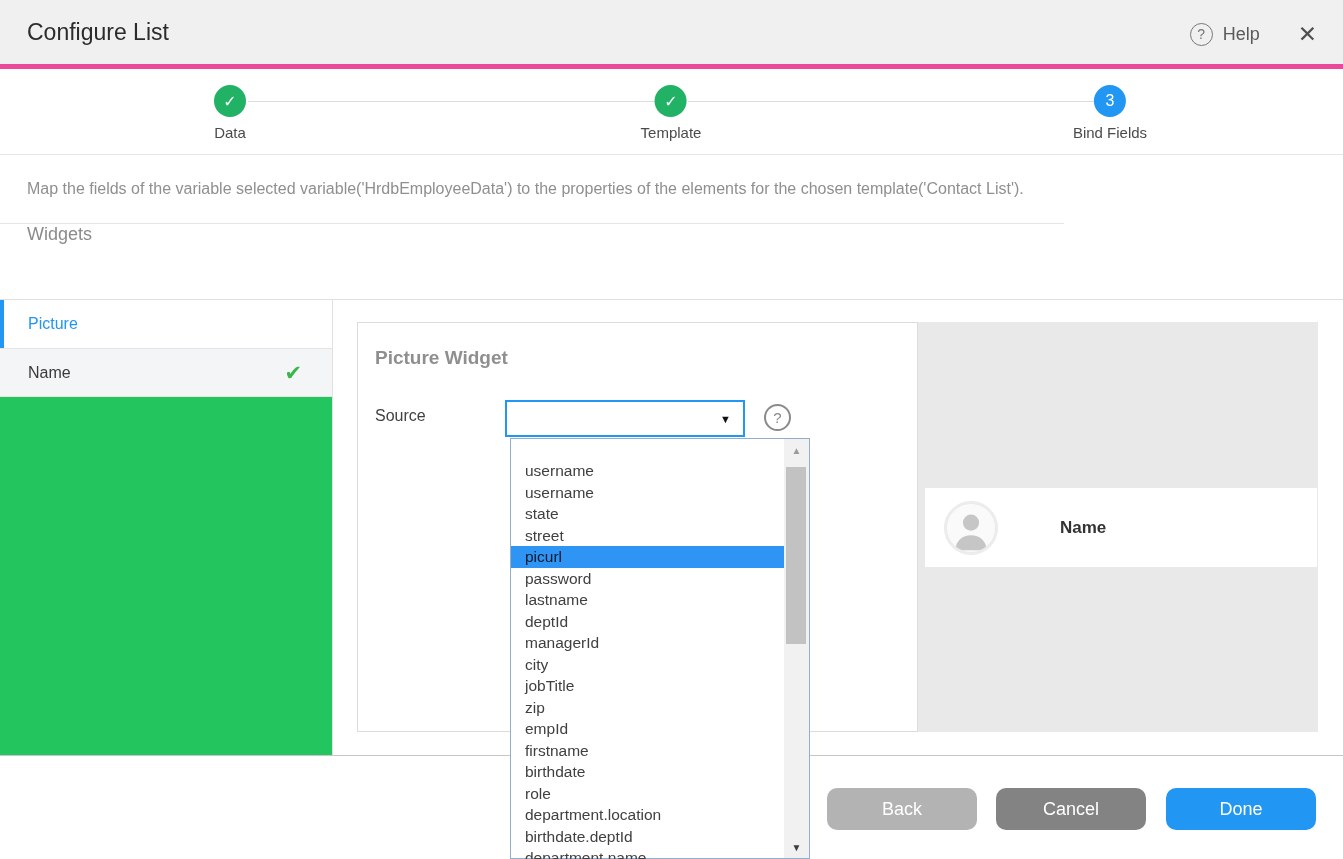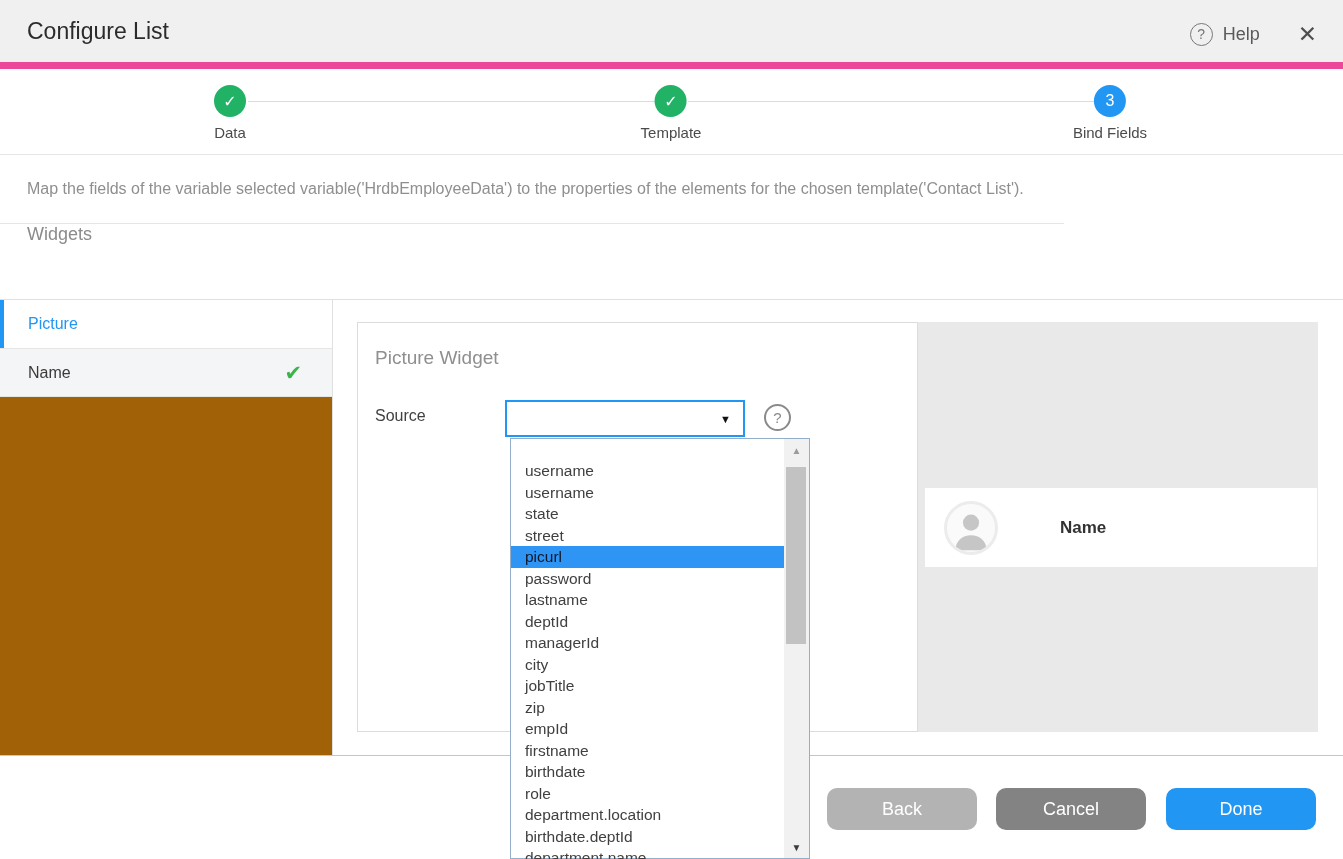--- a/index.html
+++ b/index.html
@@ -3,21 +3,21 @@
 <meta charset="utf-8">
 <style>
   * { margin:0; padding:0; box-sizing:border-box; }
   html,body { background:#fff; }
   body { font-family:"Liberation Sans","DejaVu Sans",sans-serif; }
 
   .dialog{ position:relative; width:1343px; height:859px; background:#fff; overflow:hidden; }
 
   
   .dlg-header{ position:absolute; left:0; top:0; width:1343px; height:69px;
-    background:var(--header-bg,#f0f0f0); border-bottom:7px solid #ec4899;
+    background:var(--header-bg,#f0f0f0); border-bottom:5px solid #ec4899;
     display:flex; align-items:center; }
   .dlg-title{ margin-left:27px; font-size:23px; font-weight:400; color:#2b2b2b; }
   .header-right{ position:absolute; right:26px; top:0; height:69px; display:flex; align-items:center; gap:38px; }
   .help-btn{ display:flex; align-items:center; gap:10px; background:none; border:none; cursor:pointer; }
   .help-icon{ width:23px; height:23px; border:1.5px solid #777; border-radius:50%; color:#777;
     font-size:14px; line-height:20px; text-align:center; display:inline-block; }
   .help-label{ font-size:18px; color:#5a5a5a; }
   .close-btn{ background:none; border:none; font-size:23px; color:#4f4f4f; cursor:pointer; font-weight:300; }
 
   
@@ -39,33 +39,33 @@
     border-bottom:1px solid #e6e6e6; display:flex; align-items:center; }
   .desc-text{ margin-left:27px; font-size:16px; color:#8f8f8f; }
 
   
   .widgets-bar{ position:absolute; left:0; top:224px; width:1343px; height:76px;
     border-bottom:1px solid #e0e0e0; display:flex; }
   .widgets-heading{ margin-left:27px; font-size:18px; font-weight:400; color:#8b8b8b; }
 
   
   .sidebar{ position:absolute; left:0; top:300px; width:333px; height:455px;
-    border-right:1px solid #e0e0e0; background:#a16207; }
+    border-right:1px solid #e0e0e0; background:#22c55e; }
   .side-item{ height:48px; display:flex; align-items:center; font-size:16px; cursor:pointer; }
   .side-item.active{ border-left:4px solid var(--accent-blue,#2196f3); padding-left:24px;
     color:var(--accent-blue,#2196f3); background:#fff; }
   .side-item.mapped{ height:49px; background:#f4f5f6; border-top:1px solid #e5e5e5;
     border-bottom:1px solid #e5e5e5; padding:0 30px 0 28px; color:#3a3a3a;
     justify-content:space-between; }
   .side-check{ color:var(--sidebar-check-green,#3bb54a); font-size:21px; font-weight:700; }
 
   
   .widget-panel{ position:absolute; left:357px; top:322px; width:561px; height:410px;
     background:#fff; border:1px solid #dcdcdc; }
-  .panel-title{ position:absolute; left:17px; top:24px; font-size:19px; font-weight:400; color:#8f8f8f; }
+  .panel-title{ position:absolute; left:17px; top:24px; font-size:19px; font-weight:700; color:#8f8f8f; }
   .source-label{ position:absolute; left:17px; top:84px; font-size:16px; color:#414141; }
   .select-box{ position:absolute; left:147px; top:77px; width:240px; height:37px;
     border:2px solid var(--accent-blue,#2196f3); background:#fff; cursor:pointer; }
   .select-value{ position:absolute; left:8px; top:8px; font-size:15px; color:#222; }
   .select-caret{ position:absolute; right:12px; top:11px; font-size:11px; color:#111; }
   .field-help{ position:absolute; left:406px; top:81px; width:27px; height:27px;
     border:2px solid #8a8a8a; border-radius:50%; color:#8a8a8a; font-size:15px;
     line-height:23px; text-align:center; cursor:pointer; }
 
   

